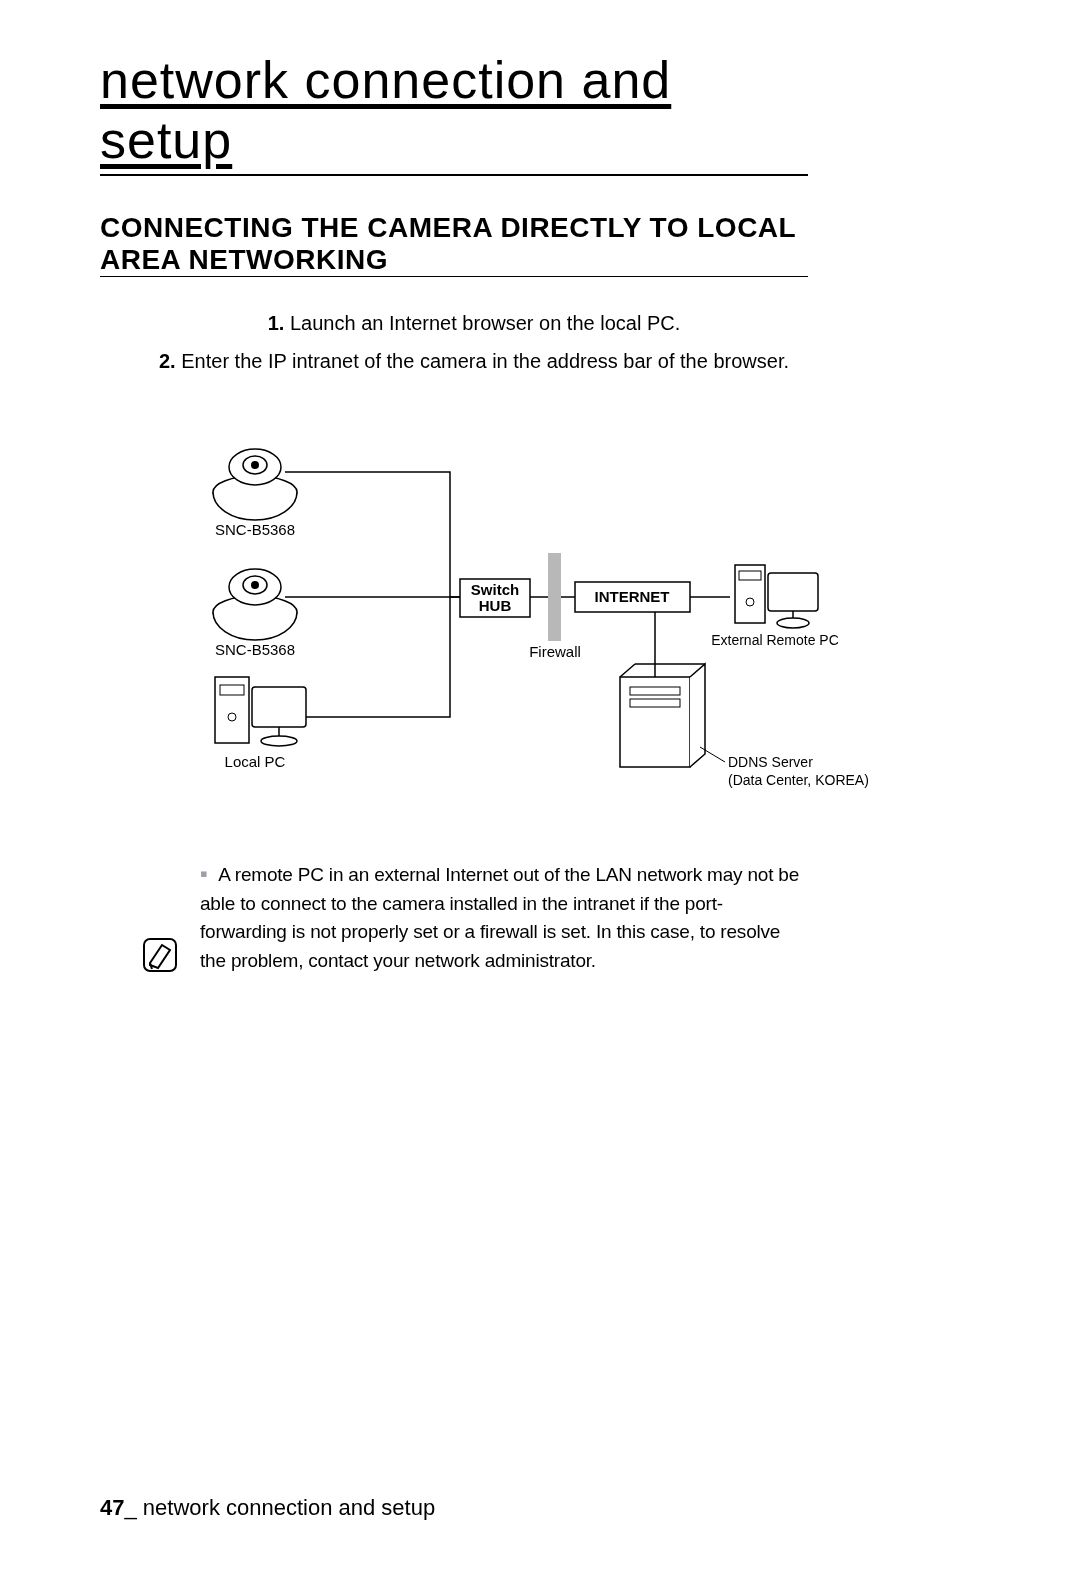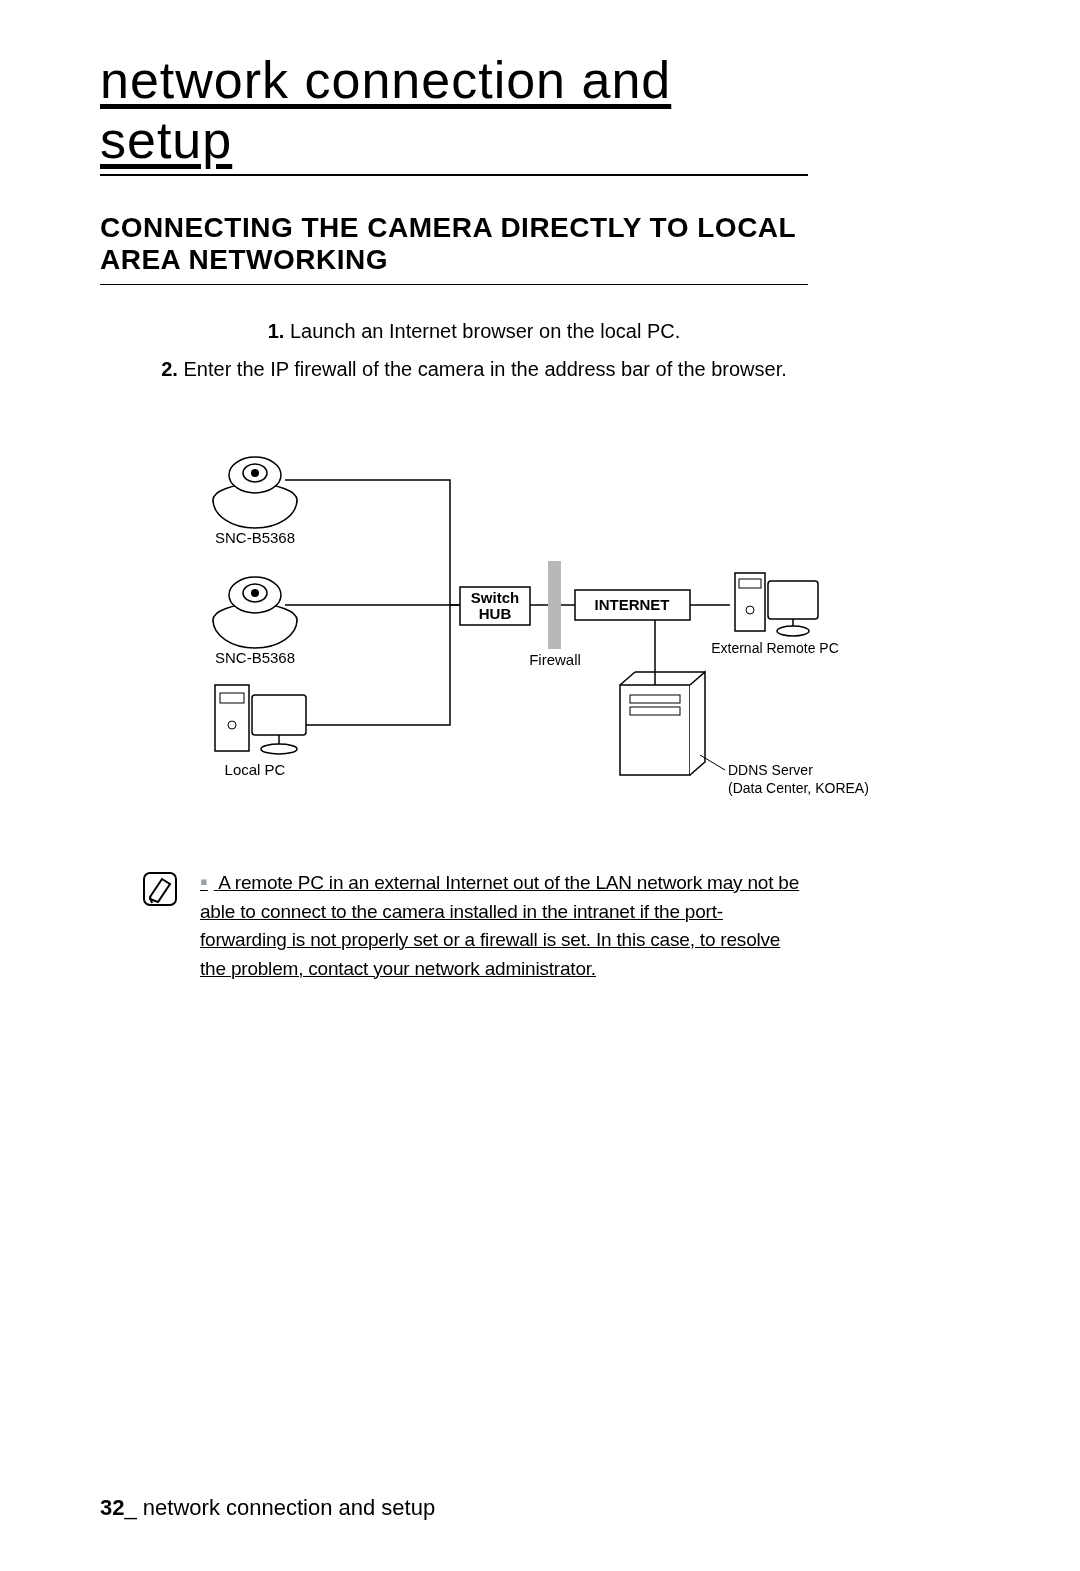--- a/index.html
+++ b/index.html
@@ -1,25 +1,25 @@
 <!DOCTYPE html>
 <html><head>
 <meta charset="utf-8">
 <style>
   * { box-sizing: border-box; margin: 0; padding: 0; }
   html, body { width: 1080px; height: 1571px; background: #fff; font-family: Arial, Helvetica, sans-serif; color: #000; }
   .page { position: relative; width: 908px; height: 1571px; padding: 50px 100px 60px 100px; }
   .chapter-title { font-size: 52px; font-weight: 300; letter-spacing: 1px; border-bottom: 2px solid #000; text-decoration: underline; text-underline-offset: 6px; margin-bottom: 36px; padding-bottom: 4px; font-stretch: condensed; }
-  .section-title { font-size: 28px; font-weight: 700; letter-spacing: 0.5px; border-bottom: 1px solid #000; padding-bottom: 8px; margin-bottom: 30px; }
+  .section-title { font-size: 28px; font-weight: 700; letter-spacing: 0.5px; border-bottom: 1px solid #000; margin-bottom: 30px; }
   .subsection-title { font-size: 22px; font-weight: 700; margin-left: 40px; margin-bottom: 24px; }
   ol.steps { list-style: none; margin-left: 40px; font-size: 20px; line-height: 1.6; text-align: center; }
   ol.steps li { margin-bottom: 6px; }
   ol.steps .num { font-weight: 700; }
   .diagram-wrap { margin: 40px 40px 40px 60px; }
-  .note-row { display: flex; align-items: flex-start; gap: 20px; margin-left: 40px; margin-top: 30px; text-decoration: underline; }
+  .note-row { display: flex; align-items: flex-end; gap: 20px; margin-left: 40px; margin-top: 30px; }
   .note-icon { width: 40px; height: 40px; flex: 0 0 40px; }
   .note-bullet { color: #9aa0a6; font-size: 22px; line-height: 1; margin-right: 6px; }
   .note-text { font-size: 19px; line-height: 1.5; font-stretch: condensed; letter-spacing: -0.2px; }
   .footer { position: absolute; left: 100px; bottom: 50px; font-size: 22px; }
   .footer .pg { font-weight: 700; }
   
   .dlabel { font-size: 15px; text-anchor: middle; }
   .dlabel-small { font-size: 14px; }
   .dbox { fill: #fff; stroke: #000; stroke-width: 1.5; }
 </style>
@@ -33,21 +33,21 @@
   <h2 class="section-title">CONNECTING THE CAMERA DIRECTLY TO LOCAL AREA NETWORKING</h2>
 
 
   <ol class="steps">
     <li>
       <span class="num">1.</span>
       <span>Launch an Internet browser on the local PC.</span>
     </li>
     <li>
       <span class="num">2.</span>
-      <span>Enter the IP firewall of the camera in the address bar of the browser.</span>
+      <span>Enter the IP intranet of the camera in the address bar of the browser.</span>
     </li>
   </ol>
 
   <div class="diagram-wrap">
     <svg width="760" height="400" viewBox="0 0 760 400">
 
       <polyline points="125,55 290,55 290,180 300,180" fill="none" stroke="#000" stroke-width="1.5"></polyline>
       <line x1="125" y1="180" x2="300" y2="180" stroke="#000" stroke-width="1.5"></line>
       <polyline points="125,300 290,300 290,180" fill="none" stroke="#000" stroke-width="1.5"></polyline>
       <line x1="370" y1="180" x2="415" y2="180" stroke="#000" stroke-width="1.5"></line>
@@ -123,17 +123,17 @@
       <path d="M10,28 L22,10 L30,15 L18,33 L10,30 Z" fill="none" stroke="#000" stroke-width="2"></path>
       <line x1="10" y1="28" x2="12" y2="34" stroke="#000" stroke-width="2"></line>
     </svg>
     <div>
       <span class="note-bullet">▪</span>
       <span class="note-text">A remote PC in an external Internet out of the LAN network may not be able to connect to the camera installed in the intranet if the port-forwarding is not properly set or a firewall is set. In this case, to resolve the problem, contact your network administrator.</span>
     </div>
   </div>
 
   <div class="footer">
-    <span class="pg">32</span><span>_</span>
+    <span class="pg">47</span><span>_</span>
     <span>network connection and setup</span>
   </div>
 
 </div>
 
 </body></html>

